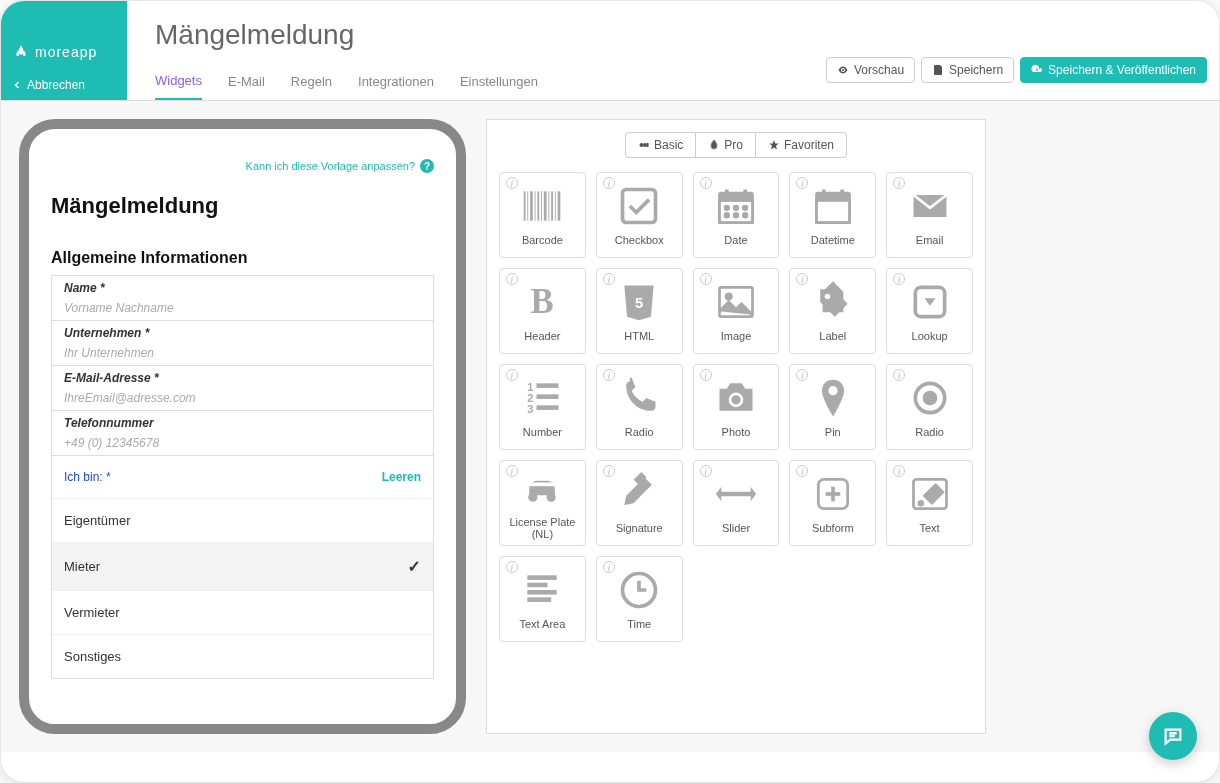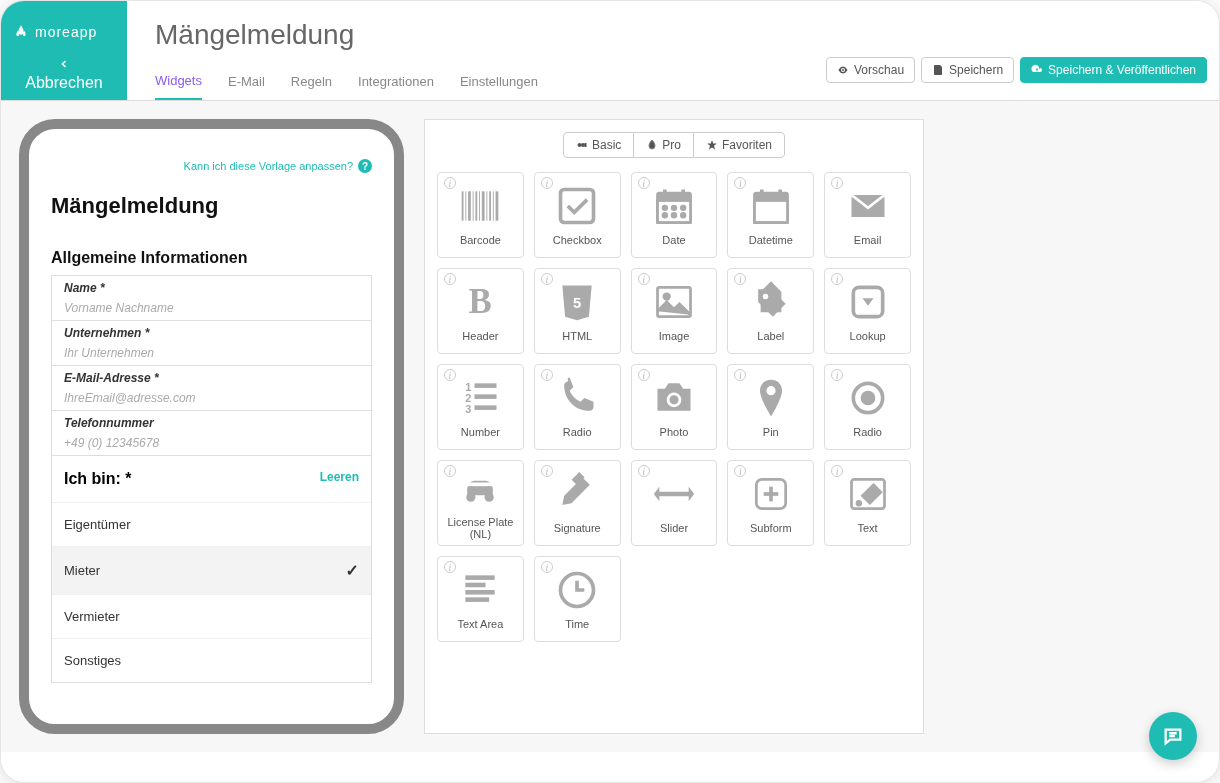--- a/index.html
+++ b/index.html
@@ -2,45 +2,45 @@
 <html><head>
 <meta charset="utf-8">
 <style>
 * { box-sizing: border-box; margin: 0; padding: 0; }
 body { font-family: -apple-system, BlinkMacSystemFont, "Segoe UI", Helvetica, Arial, sans-serif; background: #fff; }
 .window { width: 1220px; height: 783px; background: #fff; border-radius: 24px; overflow: hidden; position: relative; box-shadow: 0 2px 20px rgba(0,0,0,0.15); border: 1px solid #e5e5e5; }
 .header { display: flex; align-items: stretch; background: #fff; border-bottom: 1px solid #ddd; }
 .logo-block { background: #1ebcb3; width: 126px; display: flex; flex-direction: column; justify-content: flex-end; }
 .logo { color: #fff; font-size: 14px; padding: 10px 12px; display: flex; align-items: center; gap: 6px; letter-spacing: 1px; }
 .logo-icon { width: 16px; height: 16px; }
-.cancel-btn { color: #fff; font-size: 16px; padding: 8px 10px; display: flex; align-items: center; gap: 4px; cursor: pointer; flex-direction: column; }
+.cancel-btn { color: #fff; font-size: 12px; padding: 8px 10px; display: flex; align-items: center; gap: 4px; cursor: pointer; }
 .header-main { flex: 1; display: flex; flex-direction: column; }
 .title-row { padding: 18px 28px 12px; }
 .page-title { font-size: 28px; font-weight: 300; color: #666; }
 .tabs-row { display: flex; align-items: center; padding: 0 20px 0 28px; gap: 26px; position: relative; }
 .tab { font-size: 13px; color: #888; padding: 10px 0; cursor: pointer; }
 .tab.active { color: #8b5cf6; border-bottom: 2px solid #1ebcb3; text-align: center; }
 .actions-row { position: absolute; right: 12px; top: -6px; display: flex; gap: 6px; }
 .action-btn { border: 1px solid #ccc; border-radius: 4px; padding: 5px 10px; font-size: 12px; color: #555; background: #fff; cursor: pointer; display: flex; align-items: center; gap: 5px; }
 .action-btn.primary { background: #1ebcb3; color: #fff; border-color: #1ebcb3; }
 .content { display: flex; height: calc(100% - 130px); background: #f7f7f7; padding: 18px; gap: 20px; }
-.preview-col { width: 385px; }
+.preview-col { width: 447px; }
 .device-frame { border: 10px solid #888; border-radius: 36px; background: #fff; height: 100%; overflow: hidden; position: relative; }
 .device-inner { padding: 30px 22px 0 22px; height: 100%; overflow-y: auto; }
 .help-link { font-size: 11px; color: #1ebcb3; text-align: right; display: flex; justify-content: flex-end; align-items: center; gap: 5px; margin-bottom: 20px; }
 .help-icon { width: 14px; height: 14px; border-radius: 50%; background: #1ebcb3; color: #fff; font-size: 10px; display: inline-flex; align-items: center; justify-content: center; font-weight: bold; }
 .form-title { font-size: 22px; font-weight: 700; color: #111; margin-bottom: 30px; }
 .section-title { font-size: 16px; font-weight: 700; color: #111; margin-bottom: 8px; }
 .field { border: 1px solid #ddd; border-bottom: none; padding: 5px 12px; font-style: italic; }
 .field:last-of-type { border-bottom: 1px solid #ddd; }
 .field-label { font-size: 12px; color: #333; font-weight: 600; margin-bottom: 6px; }
 .field-placeholder { font-size: 12px; color: #aaa; }
 .radio-group { border: 1px solid #ddd; margin-top: 0; }
 .radio-header { display: flex; justify-content: space-between; padding: 14px 12px; }
-.radio-header-label { font-size: 16px; color: #000000; font-weight: 700; }
+.radio-header-label { font-size: 12px; color: #1d4ed8; font-weight: 400; }
 .leeren { font-size: 12px; color: #1ebcb3; font-weight: 600; }
 .radio-option { padding: 14px 12px; font-size: 13px; color: #333; display: flex; justify-content: space-between; align-items: center; border-top: 1px solid #f0f0f0; }
 .radio-option.selected { background: #f3f3f3; }
 .check-mark { font-size: 16px; font-weight: bold; }
 .widgets-col { flex: 1; background: #fff; border: 1px solid #ddd; padding: 12px; max-width: 500px; }
 .widget-tabs { display: flex; justify-content: center; gap: 0; margin-bottom: 14px; }
 .widget-tab { border: 1px solid #ccc; padding: 5px 12px; font-size: 12px; color: #555; display: flex; align-items: center; gap: 4px; cursor: pointer; }
 .widget-tab:first-child { border-radius: 4px 0 0 4px; }
 .widget-tab:nth-child(2) { border-left: none; border-right: none; }
 .widget-tab:last-child { border-radius: 0 4px 4px 0; }

